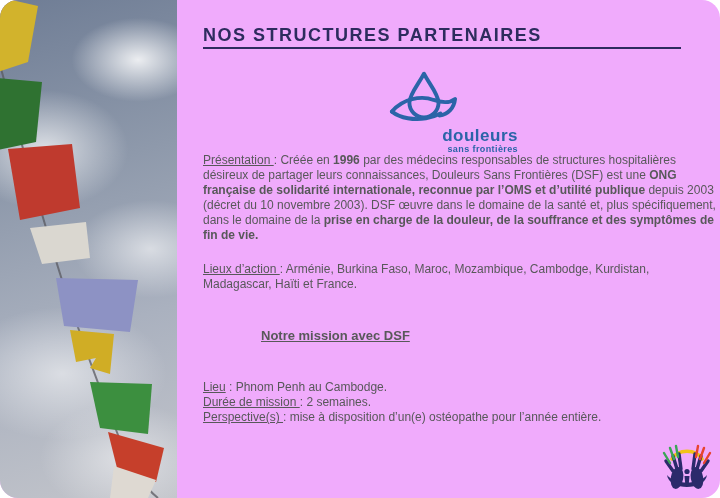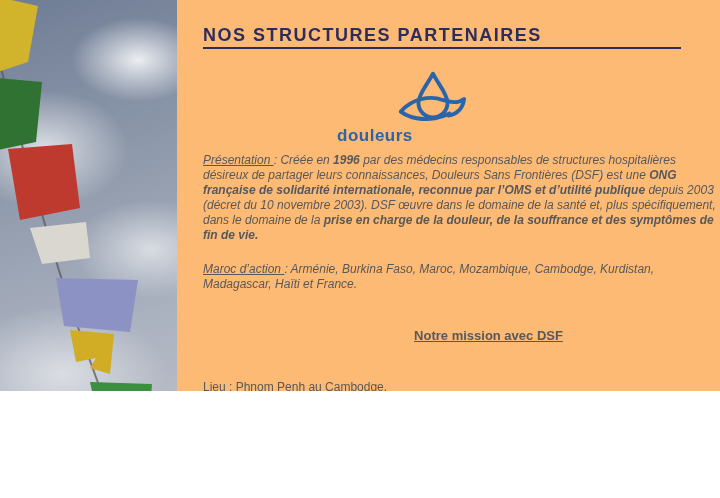--- a/index.html
+++ b/index.html
@@ -6,56 +6,57 @@
     --navy:#2d2c5e;
     --logoblue:#2b64a8;
     --gray:#58585a;
     --hnavy:#2b2a6b;
     --hgreen:#3aa556;
     --hred:#e8432e;
     --hyellow:#f2c318;
   }
   html,body{margin:0;padding:0;background:#fff;}
   .slide{
-    position:relative;width:720px;height:391px;overflow:hidden;background:#fdba74;
+    position:relative;width:720px;height:498px;overflow:hidden;background:#f0abfc;
     font-family:"Liberation Sans",sans-serif;
+    border-radius:18px;
   }
   
   .photo{
     position:absolute;left:0;top:0;width:177px;height:498px;
     background:
       radial-gradient(95px 60px at 78% 12%, rgba(255,255,255,.85), rgba(255,255,255,0) 70%),
       radial-gradient(120px 85px at 25% 30%, rgba(255,255,255,.70), rgba(255,255,255,0) 70%),
       radial-gradient(110px 70px at 85% 50%, rgba(255,255,255,.60), rgba(255,255,255,0) 70%),
       radial-gradient(150px 95px at 35% 75%, rgba(255,255,255,.55), rgba(255,255,255,0) 70%),
       radial-gradient(120px 80px at 70% 92%, rgba(255,255,255,.50), rgba(255,255,255,0) 70%),
       linear-gradient(163deg,#6f7d95 0%,#8e99ab 35%,#aab1bf 65%,#c3c5cb 100%);
   }
   .photo svg{position:absolute;left:0;top:0;}
   
   .page-title{
     position:absolute;left:203px;top:25px;margin:0;
     font-size:18px;font-weight:700;letter-spacing:1.5px;color:var(--navy);
     white-space:nowrap;
   }
   .title-underline{position:absolute;left:203px;top:47px;width:478px;height:2px;background:var(--navy);}
-  .dsf-logo{position:absolute;left:337px;top:70px;width:190px;text-align:left;color:var(--logoblue);}
+  .dsf-logo{position:absolute;left:328px;top:70px;width:190px;text-align:right;color:var(--logoblue);}
   .dsf-logo svg{display:block;margin:0 auto;}
   .dsf-name{font-size:17px;font-weight:700;letter-spacing:.5px;line-height:17px;margin-top:1px;}
   .dsf-sub{font-size:9px;font-weight:700;letter-spacing:.4px;line-height:9px;margin-top:1px;}
   .para{
     position:absolute;left:203px;width:513px;margin:0;
-    font-size:12px;line-height:15px;color:var(--gray);font-style:italic;
+    font-size:12px;line-height:15px;color:var(--gray);
   }
   #p-pres{top:153px;}
   #p-lieux{top:262px;}
   #p-site{top:299px;}
   .mission-heading{
     position:absolute;left:203px;top:328px;width:513px;margin:0;box-sizing:border-box;
-    padding-left:58px;text-align:center;
+    padding-left:58px;
     font-size:13px;font-weight:700;color:var(--gray);text-decoration:underline;
   }
   .mission-lines{
     position:absolute;left:203px;top:352px;width:513px;
     font-size:12px;line-height:15.2px;color:var(--gray);margin-top:28px;
   }
   .mission-lines p{margin:0;}
   .seg-b{font-weight:700;}
   .seg-u{text-decoration:underline;}
   .hands-logo{position:absolute;left:658px;top:444px;width:58px;height:54px;}
@@ -89,28 +90,31 @@
       <g fill="none" stroke="var(--logoblue)" stroke-width="4" stroke-linecap="round" stroke-linejoin="round">
 
         <path d="M36,3 C31,13 21,24 21,33 a15,15 0 1 0 30,0 C51,24 41,13 36,3 Z"></path>
 
         <path d="M3,42 C14,29 33,25 46,30 C56,33.5 63,33 68,29 C67,38 61,45 52,46"></path>
 
         <path d="M3,42 C12,49 26,51 38,49 C44,48 49,46 53,44"></path>
       </g>
     </svg>
     <div class="dsf-name">douleurs</div>
+    <div class="dsf-sub">sans frontières</div>
   </div>
 
   <p class="para" id="p-pres"><span class="seg-u">Présentation </span><span>: Créée en </span><span class="seg-b">1996</span><span> par des médecins responsables de structures hospitalières désireux de partager leurs connaissances, Douleurs Sans Frontières (DSF) est une </span><span class="seg-b">ONG française de solidarité internationale, reconnue par l’OMS et d’utilité publique</span><span> depuis 2003 (décret du 10 novembre 2003). DSF œuvre dans le domaine de la santé et, plus spécifiquement, dans le domaine de la </span><span class="seg-b">prise en charge de la douleur, de la souffrance et des symptômes de fin de vie.</span></p>
-  <p class="para" id="p-lieux"><span class="seg-u">Maroc d’action </span><span>: Arménie, Burkina Faso, Maroc, Mozambique, Cambodge, Kurdistan, Madagascar, Haïti et France.</span></p>
+  <p class="para" id="p-lieux"><span class="seg-u">Lieux d’action </span><span>: Arménie, Burkina Faso, Maroc, Mozambique, Cambodge, Kurdistan, Madagascar, Haïti et France.</span></p>
 
   <h2 class="mission-heading">Notre mission avec DSF</h2>
   <div class="mission-lines">
     <p><span class="seg-u">Lieu</span><span> : Phnom Penh au Cambodge.</span></p>
+    <p><span class="seg-u">Durée de mission </span><span>: 2 semaines.</span></p>
+    <p><span class="seg-u">Perspective(s) </span><span>: mise à disposition d’un(e) ostéopathe pour l’année entière.</span></p>
   </div>
 
   <div class="hands-logo">
     <svg width="58" height="54" viewBox="0 0 58 54">
 
       <path d="M14,15 A16,12 0 0 1 44,15" fill="none" stroke="var(--hyellow)" stroke-width="3.6" stroke-linecap="round"></path>
 
       <g stroke="var(--hnavy)" stroke-width="3.4" stroke-linecap="round">
         <path d="M15,27 L8,17"></path>
           <path d="M19,25 L15,12"></path>

